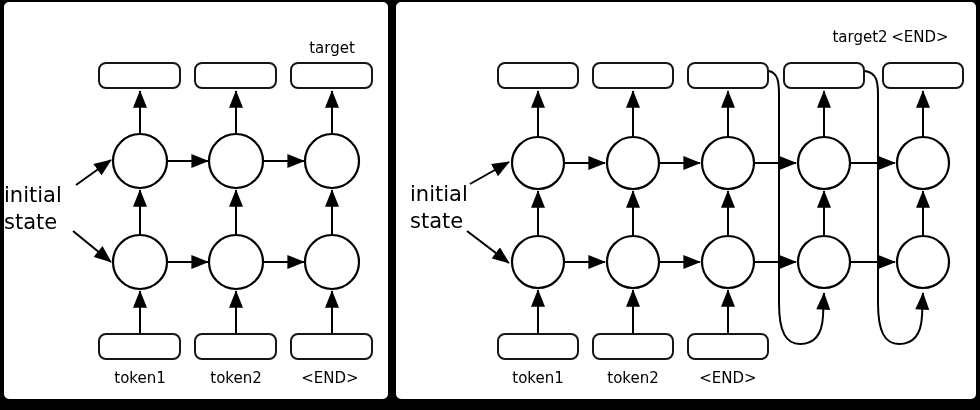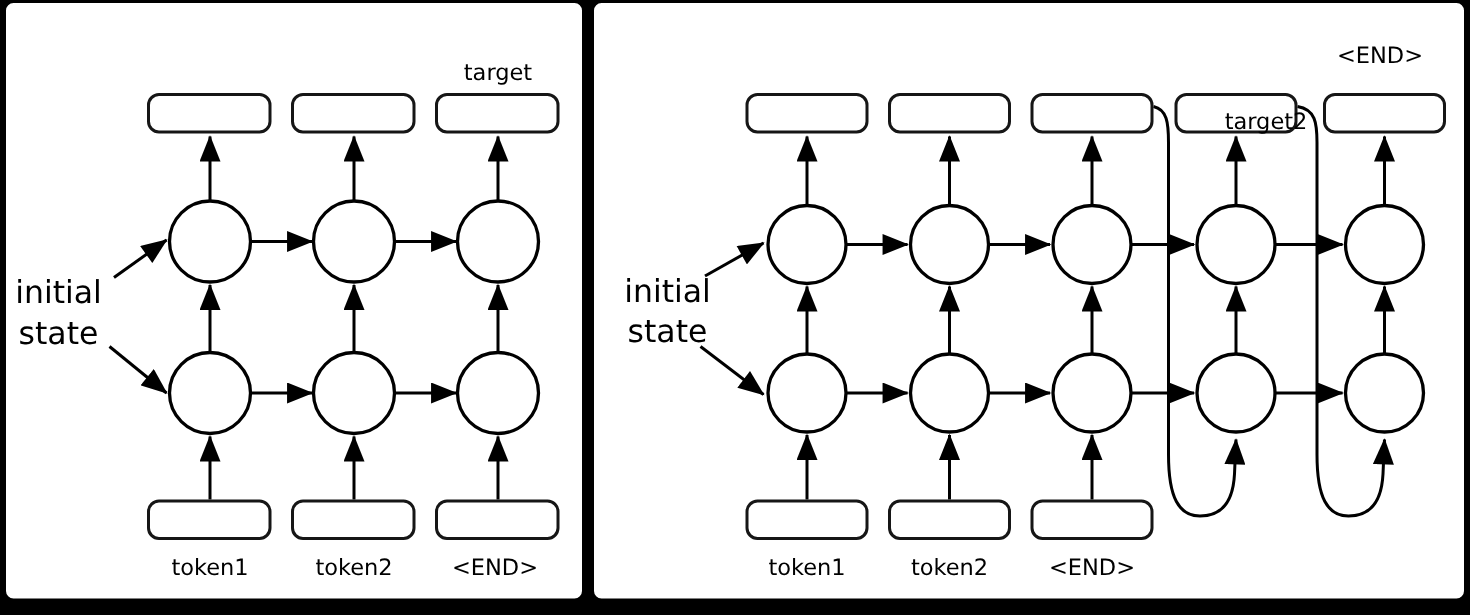--- a/index.html
+++ b/index.html
@@ -8,21 +8,21 @@
   .panel{position:absolute;top:0;height:401px;background:#fff;border:2px solid #000;
          border-radius:7px;box-sizing:border-box;}
   #panel-left{left:2px;width:388px;}
   #panel-right{left:394px;width:584px;}
   .diagram-svg{position:absolute;left:0;top:0;width:980px;height:410px;}
   .box{position:absolute;width:83px;height:27px;background:#fff;border:2px solid #161616;
        border-radius:8px;box-sizing:border-box;}
   .box.r{width:82px;}
   .lbl{position:absolute;font-size:15px;line-height:23px;color:#000;text-align:center;
        width:120px;white-space:nowrap;}
-  .init{position:absolute;font-size:21px;line-height:27px;color:#000;text-align:center;width:70px;}
+  .init{position:absolute;font-size:21px;line-height:27px;color:#000;text-align:left;width:70px;}
 </style>
 </head>
 <body>
 
 <div class="stage">
 
   <div class="panel" id="panel-left"></div>
   <div class="panel" id="panel-right"></div>
 
   <svg class="diagram-svg" viewBox="0 0 980 410" xmlns="http://www.w3.org/2000/svg">
@@ -132,21 +132,21 @@
 
   <div class="box r" style="left:497px;top:62px;"></div>
   <div class="box r" style="left:592px;top:62px;"></div>
   <div class="box r" style="left:687px;top:62px;"></div>
   <div class="box r" style="left:783px;top:62px;"></div>
   <div class="box r" style="left:882px;top:62px;"></div>
   <div class="box r" style="left:497px;top:333px;"></div>
   <div class="box r" style="left:592px;top:333px;"></div>
   <div class="box r" style="left:687px;top:333px;"></div>
 
-  <div class="lbl" style="left:784px;top:26px;margin-top:44px;">target2</div>
+  <div class="lbl" style="left:800px;top:26px;">target2</div>
   <div class="lbl" style="left:860px;top:26px;">&lt;END&gt;</div>
   <div class="lbl" style="left:478px;top:367px;">token1</div>
   <div class="lbl" style="left:573px;top:367px;">token2</div>
   <div class="lbl" style="left:668px;top:367px;">&lt;END&gt;</div>
   <div class="init" style="left:410px;top:181px;">
     <div>initial</div>
     <div>state</div>
   </div>
 
 </div>

